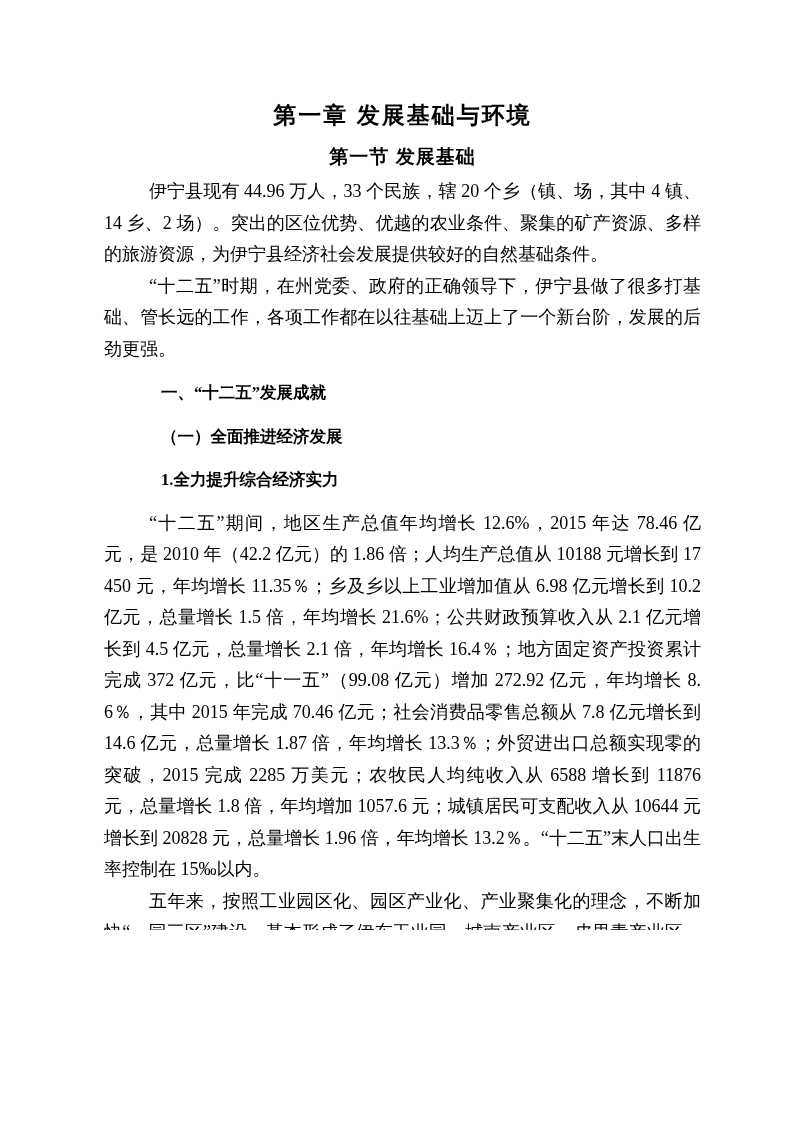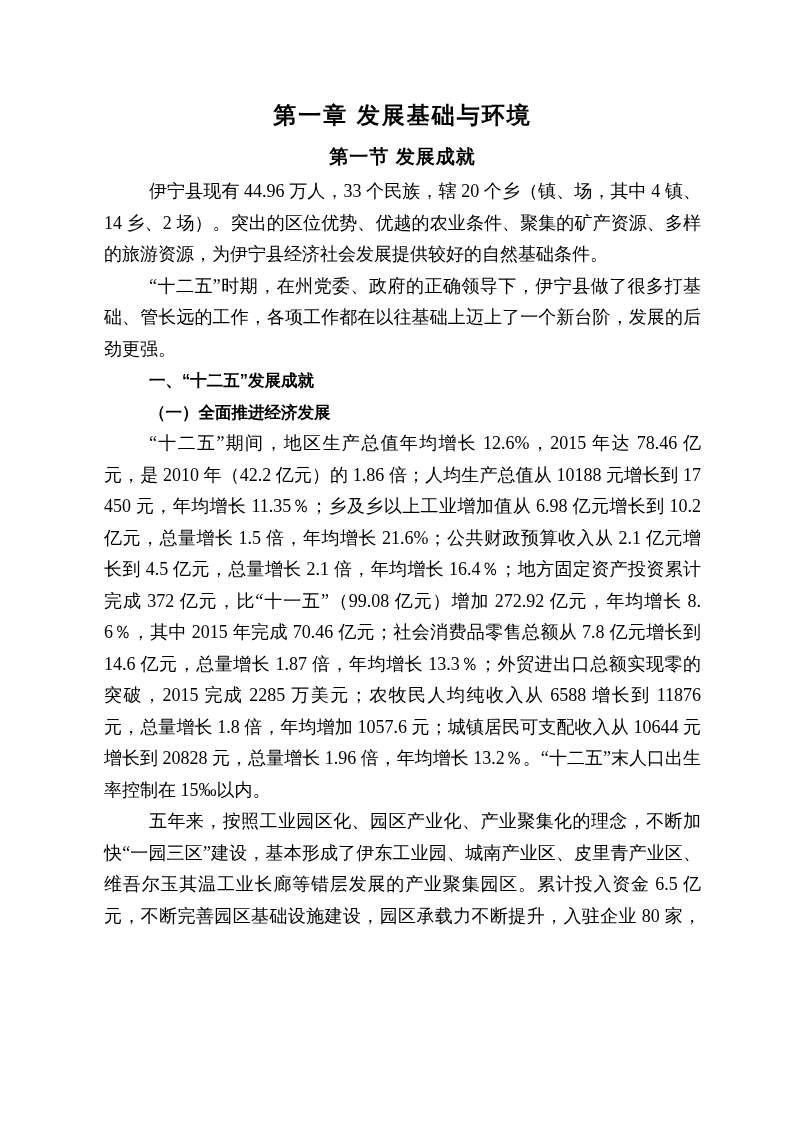--- a/index.html
+++ b/index.html
@@ -38,22 +38,22 @@
   .body-para {
     margin: 0;
     font-family: "Liberation Serif", "DejaVu Serif", serif;
     font-size: 18px;
     line-height: 31.5px;
     text-align: justify;
     text-indent: 45px;
     word-break: break-all;
   }
   .sub-heading {
-    margin: 0;
-    font-family: Liberation Sans, sans-serif;
+    margin: 12px;
+    font-family: Liberation Serif, serif;
     font-weight: bold;
     font-size: 16.5px;
     line-height: 31.5px;
     text-indent: 45px;
   }
   .page-number {
     position: absolute;
     top: 1040px;
     left: 0;
     width: 100%;
@@ -63,30 +63,31 @@
     line-height: 18px;
   }
 </style>
 </head>
 <body>
 
 <div class="page">
 
   <h1 class="chapter-title">第一章 发展基础与环境</h1>
 
-  <h2 class="section-title">第一节 发展成就</h2>
+  <h2 class="section-title">第一节 发展基础</h2>
 
   <p class="body-para">伊宁县现有 44.96 万人，33 个民族，辖 20 个乡（镇、场，其中 4 镇、14 乡、2 场）。突出的区位优势、优越的农业条件、聚集的矿产资源、多样的旅游资源，为伊宁县经济社会发展提供较好的自然基础条件。</p>
 
   <p class="body-para">“十二五”时期，在州党委、政府的正确领导下，伊宁县做了很多打基础、管长远的工作，各项工作都在以往基础上迈上了一个新台阶，发展的后劲更强。</p>
 
   <h3 class="sub-heading">一、“十二五”发展成就</h3>
 
   <h3 class="sub-heading">（一）全面推进经济发展</h3>
 
+  <h3 class="sub-heading">1.全力提升综合经济实力</h3>
 
   <p class="body-para">“十二五”期间，地区生产总值年均增长 12.6%，2015 年达 78.46 亿元，是 2010 年（42.2 亿元）的 1.86 倍；人均生产总值从 10188 元增长到 17450 元，年均增长 11.35％；乡及乡以上工业增加值从 6.98 亿元增长到 10.2 亿元，总量增长 1.5 倍，年均增长 21.6%；公共财政预算收入从 2.1 亿元增长到 4.5 亿元，总量增长 2.1 倍，年均增长 16.4％；地方固定资产投资累计完成 372 亿元，比“十一五”（99.08 亿元）增加 272.92 亿元，年均增长 8.6％，其中 2015 年完成 70.46 亿元；社会消费品零售总额从 7.8 亿元增长到 14.6 亿元，总量增长 1.87 倍，年均增长 13.3％；外贸进出口总额实现零的突破，2015 完成 2285 万美元；农牧民人均纯收入从 6588 增长到 11876 元，总量增长 1.8 倍，年均增加 1057.6 元；城镇居民可支配收入从 10644 元增长到 20828 元，总量增长 1.96 倍，年均增长 13.2％。“十二五”末人口出生率控制在 15‰以内。</p>
 
 
   <p class="body-para">五年来，按照工业园区化、园区产业化、产业聚集化的理念，不断加快“一园三区”建设，基本形成了伊东工业园、城南产业区、皮里青产业区、维吾尔玉其温工业长廊等错层发展的产业聚集园区。累计投入资金 6.5 亿元，不断完善园区基础设施建设，园区承载力不断提升，入驻企业 80 家，其中规模以上企业 40 家，全国 500 强企业 7 家，解决就业岗位 1.5 万人。吸引了庆华集</p>
 
   <div class="page-number">2</div>
 
 </div>
 

